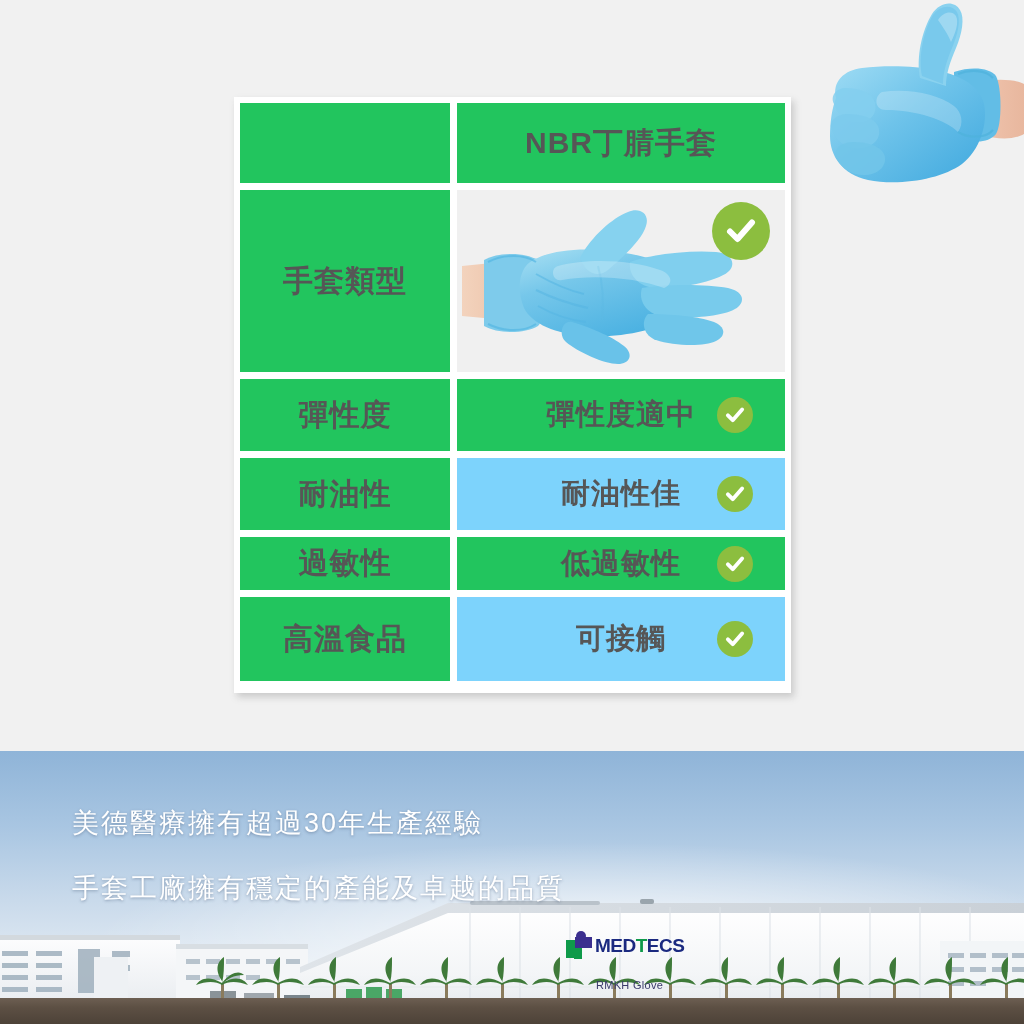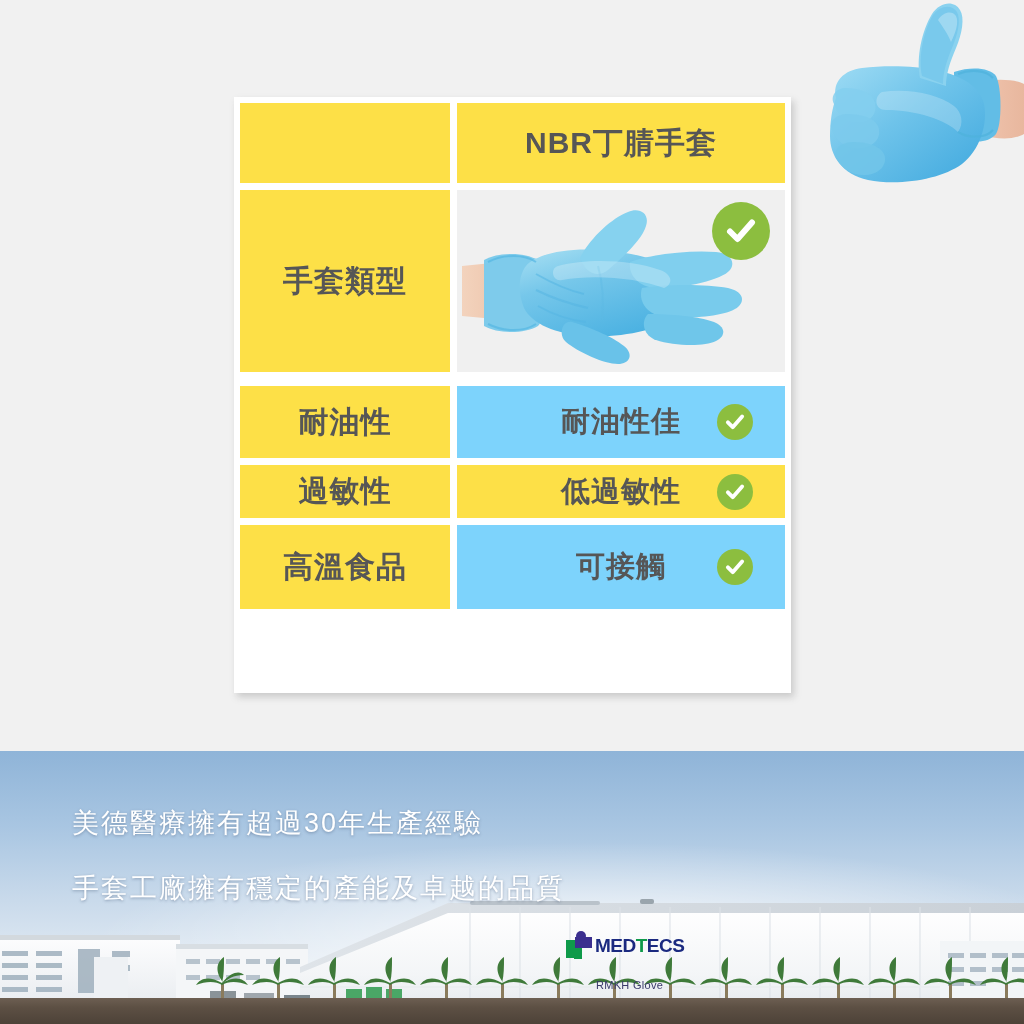--- a/index.html
+++ b/index.html
@@ -41,21 +41,21 @@
   }
   .cell-right{
     flex:1 1 auto;position:relative;
     display:flex;align-items:center;justify-content:center;
     color:#565656;font-weight:bold;
     letter-spacing:1px;
   }
   .gap-col{width:7px;flex:0 0 7px;background:#ffffff;}
   .gap-row{height:7px;background:#ffffff;}
 
-  .bg-blue{background:#fde047;}
+  .bg-blue{background:#22c55e;}
   .bg-cyan{background:#7dd3fc;}
   .bg-grey{background:#f0f0f0;}
 
   
   #row-header .cell-left,#row-header .cell-right{height:80px;}
   #row-type   .cell-left,#row-type   .cell-right{height:182px;}
   #row-elastic .cell-left,#row-elastic .cell-right{height:72px;}
   #row-oil     .cell-left,#row-oil     .cell-right{height:72px;justify-content:center;}
   #row-allergy .cell-left,#row-allergy .cell-right{height:53px;font-family:Liberation Serif, serif;}
   #row-food    .cell-left,#row-food    .cell-right{height:84px;}
@@ -244,20 +244,34 @@
 
         <div class="check check-big">
           <svg width="34" height="34" viewBox="0 0 34 34" xmlns="http://www.w3.org/2000/svg">
             <path d="M6 17.5 L13.5 25 L28 8.5" stroke="#ffffff" stroke-width="6" stroke-linecap="round" stroke-linejoin="round" fill="none"></path>
           </svg>
         </div>
       </div>
     </div>
     <div class="gap-row"></div>
 
+    <div class="trow" id="row-elastic">
+      <div class="cell-left bg-blue">
+        <span class="lbl-text">彈性度</span>
+      </div>
+      <div class="gap-col"></div>
+      <div class="cell-right bg-blue">
+        <span class="val-text">彈性度適中</span>
+        <div class="check check-sm">
+          <svg width="22" height="22" viewBox="0 0 34 34" xmlns="http://www.w3.org/2000/svg">
+            <path d="M6 17.5 L13.5 25 L28 8.5" stroke="#ffffff" stroke-width="6" stroke-linecap="round" stroke-linejoin="round" fill="none"></path>
+          </svg>
+        </div>
+      </div>
+    </div>
     <div class="gap-row"></div>
 
     <div class="trow" id="row-oil">
       <div class="cell-left bg-blue">
         <span class="lbl-text">耐油性</span>
       </div>
       <div class="gap-col"></div>
       <div class="cell-right bg-cyan">
         <span class="val-text">耐油性佳</span>
         <div class="check check-sm">

